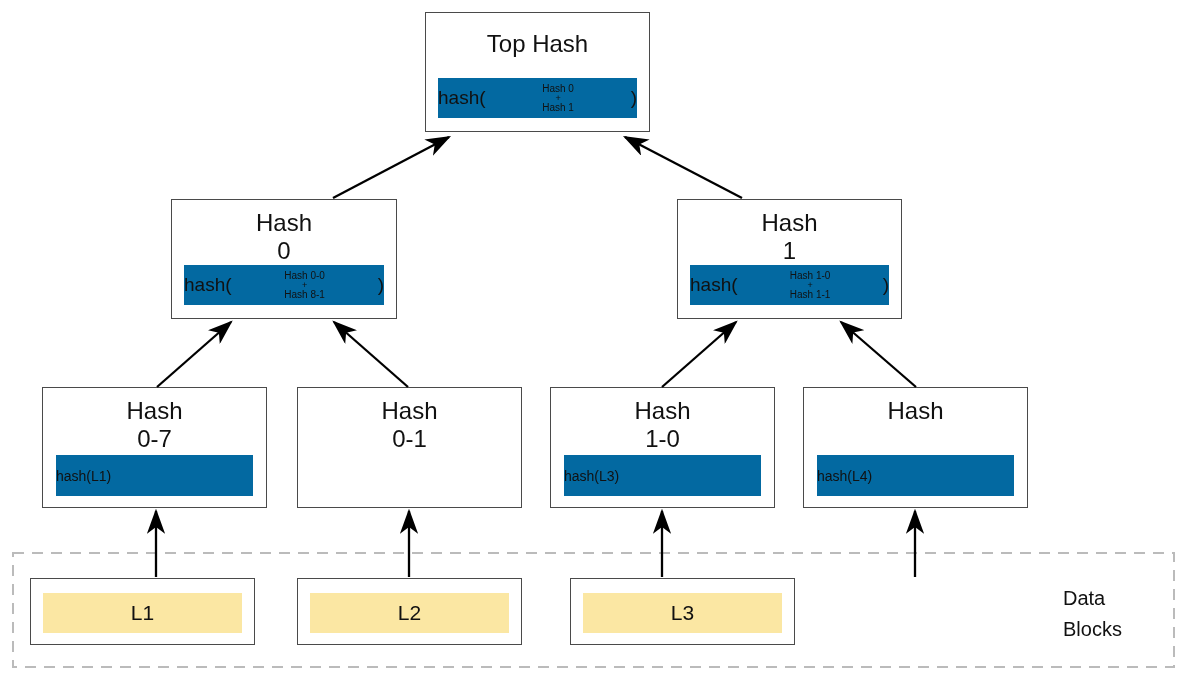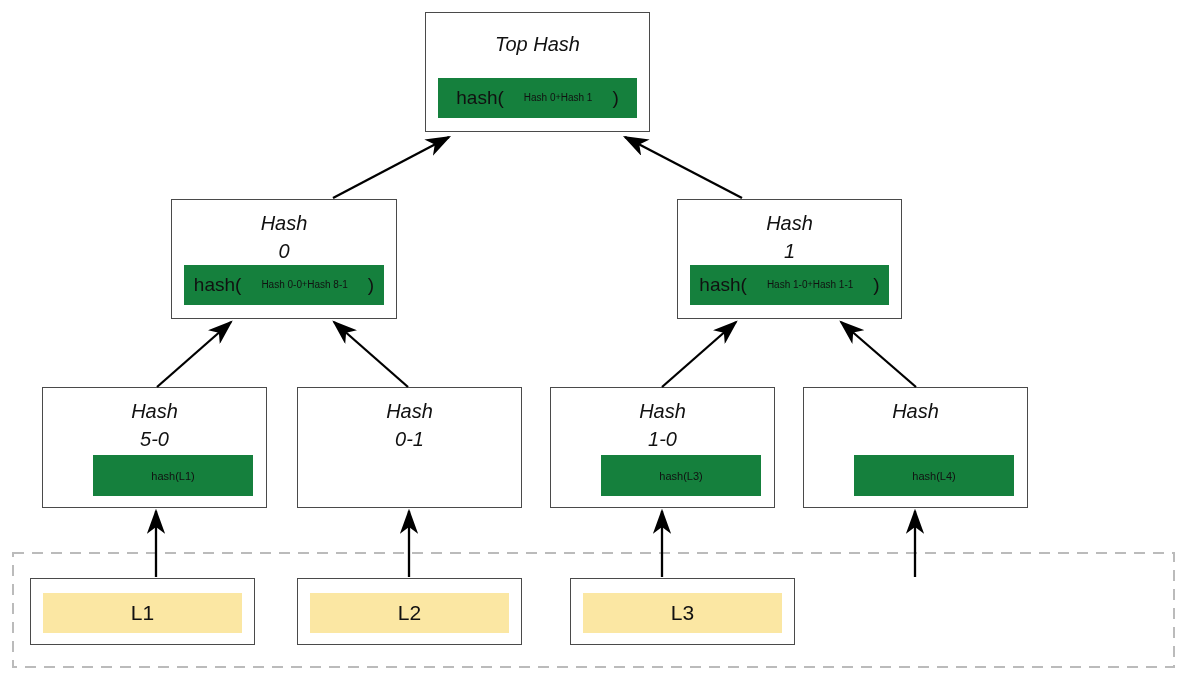--- a/index.html
+++ b/index.html
@@ -1,28 +1,28 @@
 <!DOCTYPE html>
 <html><head>
 <meta charset="utf-8">
 <style>
   html,body{margin:0;padding:0;background:#ffffff;}
   body{font-family:"Liberation Sans", sans-serif;color:#111111;}
   .canvas{position:relative;width:1189px;height:686px;background:#ffffff;overflow:hidden;}
 
   .node{position:absolute;background:#ffffff;border:1.5px solid #4a4a4a;box-sizing:border-box;text-align:center;}
-  .node-title{font-size:20px;line-height:28px;padding-top:9px;font-style:italic;}
+  .node-title{font-size:24px;line-height:28px;padding-top:9px;}
   .node-title.single{padding-top:17px;}
 
-  .strip{position:absolute;background:#15803d;display:flex;align-items:center;justify-content:center;}
+  .strip{position:absolute;background:#0369a1;display:flex;align-items:center;justify-content:space-between;}
   .formula-strip{left:12px;right:12px;bottom:13px;height:40px;gap:20px;}
-  .leaf-strip{left:13px;right:13px;bottom:11px;height:41px;font-size:11px;margin-left:37px;}
+  .leaf-strip{left:13px;right:13px;bottom:11px;height:41px;font-size:14px;}
 
   .fn{font-size:19px;}
-  .stack{display:flex;flex-direction:row;justify-content:center;font-size:10px;line-height:10px;}
+  .stack{display:flex;flex-direction:column;justify-content:center;font-size:10px;line-height:10px;}
   .stack .op{font-size:9px;line-height:9px;}
 
   .block{position:absolute;width:225px;height:67px;background:#ffffff;border:1.5px solid #4a4a4a;box-sizing:border-box;}
   .block-fill{position:absolute;left:12px;right:12px;top:14px;bottom:11px;background:#fbe7a3;display:flex;align-items:center;justify-content:center;font-size:21px;}
 
   .region-label{position:absolute;left:1063px;top:583px;font-size:20px;line-height:31px;}
 
   svg.layer{position:absolute;left:0;top:0;width:1189px;height:686px;pointer-events:none;}
 </style>
 </head>
@@ -71,21 +71,21 @@
         <span class="op">+</span>
         <span>Hash 1-1</span>
       </span>
       <span class="fn">)</span>
     </div>
   </div>
 
   <div class="node" style="left:42px;top:387px;width:225px;height:121px">
     <div class="node-title">
       <div>Hash</div>
-      <div>5-0</div>
+      <div>0-7</div>
     </div>
     <div class="strip leaf-strip">hash(L1)</div>
   </div>
 
   <div class="node" style="left:297px;top:387px;width:225px;height:121px">
     <div class="node-title">
       <div>Hash</div>
       <div>0-1</div>
     </div>
   </div>
@@ -108,20 +108,24 @@
   <div class="block" style="left:30px;top:578px">
     <div class="block-fill">L1</div>
   </div>
   <div class="block" style="left:297px;top:578px">
     <div class="block-fill">L2</div>
   </div>
   <div class="block" style="left:570px;top:578px">
     <div class="block-fill">L3</div>
   </div>
 
+  <div class="region-label">
+    <div>Data</div>
+    <div>Blocks</div>
+  </div>
 
   <svg class="layer" viewBox="0 0 1189 686">
     <defs>
       <marker id="ah" markerUnits="strokeWidth" markerWidth="11" markerHeight="8" viewBox="0 0 11 8" refX="10" refY="4" orient="auto">
         <path d="M0,0 L11,4 L0,8 L3,4 Z" fill="#000000"></path>
       </marker>
     </defs>
 
     <rect x="13" y="553" width="1161" height="114" fill="none" stroke="#bbbbbb" stroke-width="2" stroke-dasharray="11 8"></rect>
 

